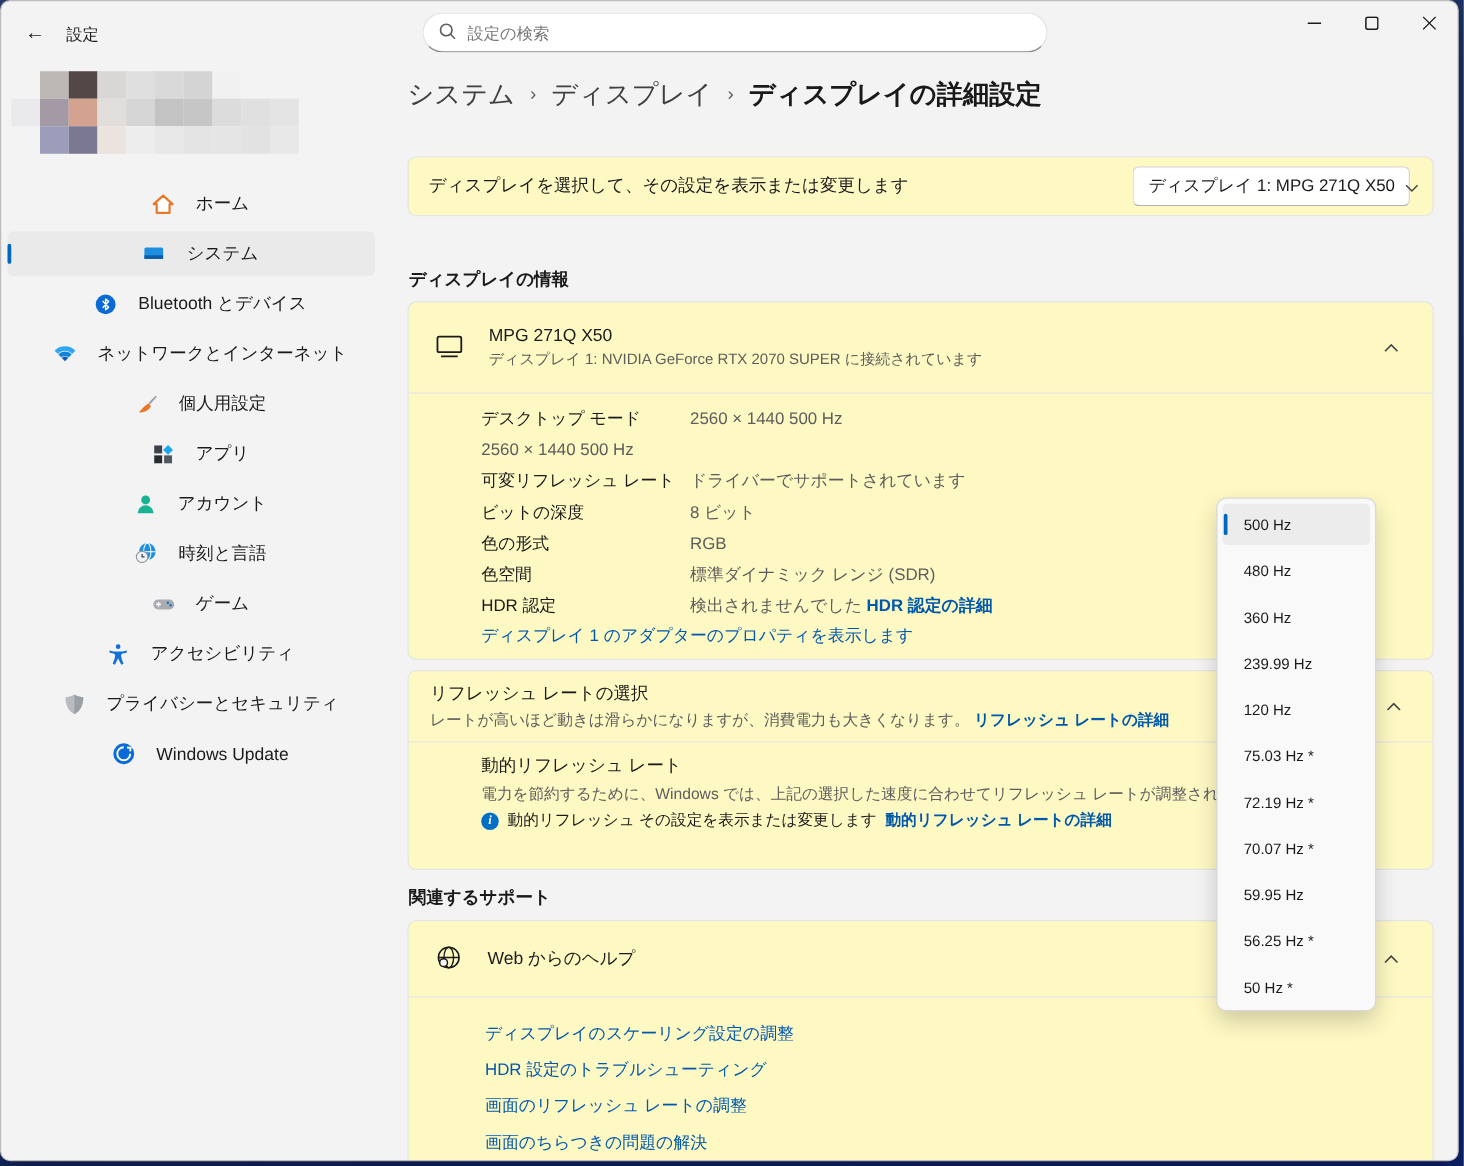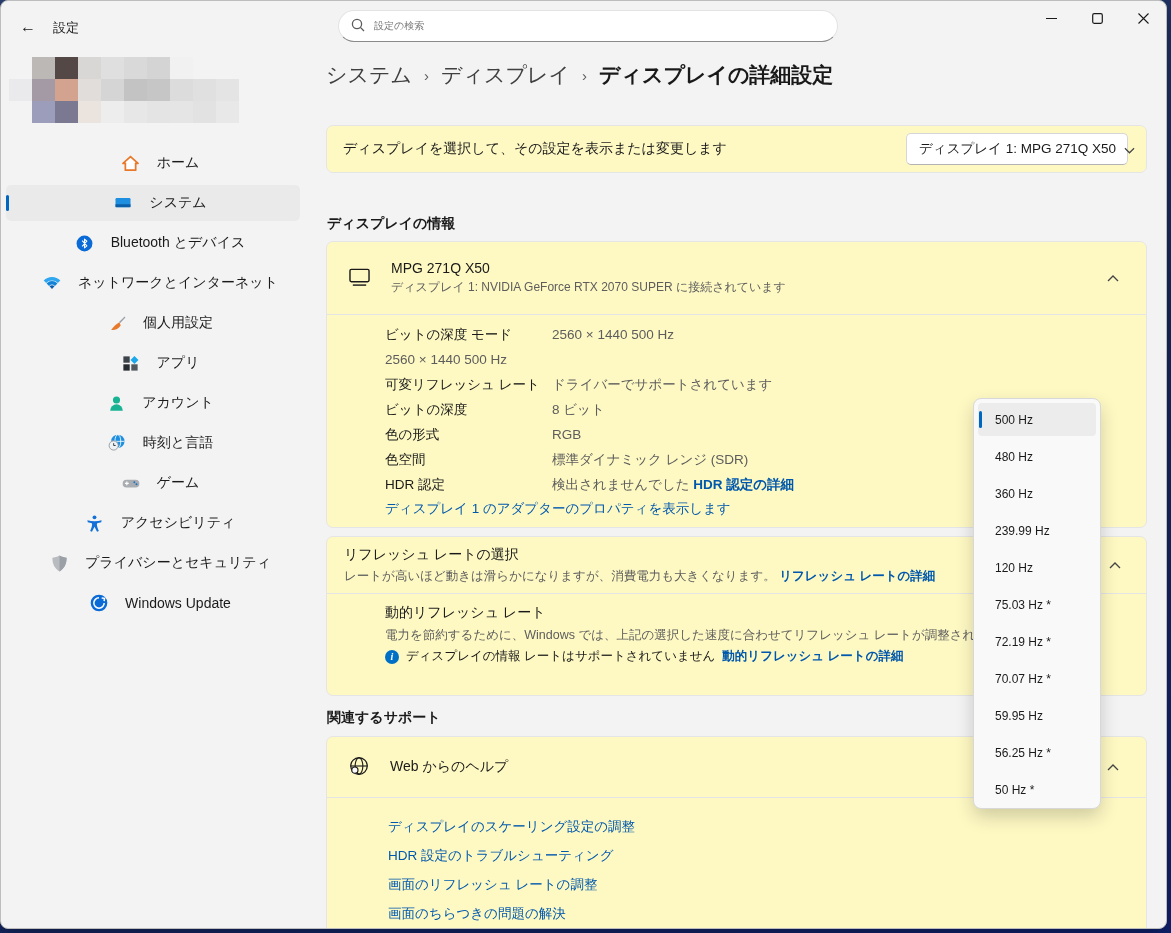--- a/index.html
+++ b/index.html
@@ -24,21 +24,21 @@
   .win-btn { width:46px; height:34px; display:flex; align-items:center; justify-content:center; color:#1a1a1a; cursor:pointer; }
   .win-btn svg { display:block; }
 
   
   .search-box {
     position:absolute; left:337px; top:9px; width:500px; height:32px;
     background:#fff; border:1px solid #e3e3e3; border-bottom:1px solid #8a8a8a;
     border-radius:16px; display:flex; align-items:center; padding:0 12px; gap:9px;
   }
   .search-box input { border:none; outline:none; background:transparent; flex:1;
-    font-family:Liberation Mono, monospace; font-size:10px; color:#a21caf; }
+    font-family:Liberation Sans, sans-serif; font-size:13px; color:#a21caf; }
   .search-box input::placeholder { color:#767676; }
 
   
   .avatar-mosaic { position:absolute; left:8px; top:56px;
     display:grid; grid-template-columns:repeat(10,23px); grid-auto-rows:22px; }
 
   
   .sidebar { position:absolute; left:5px; top:144px; width:294px; }
   .side-item { position:relative; height:36px; margin-bottom:4px; border-radius:5px;
     display:flex; align-items:center; padding-left:14px; gap:16px; cursor:pointer;justify-content:center; }
@@ -337,21 +337,21 @@
         </div>
         <div class="chev-btn">
             <svg width="12" height="7" viewBox="0 0 12 7">
               <path d="M1 6 L6 1 L11 6" fill="none" stroke="#444" stroke-width="1.3"></path>
             </svg>
           </div>
       </div>
       <div class="divider"></div>
       <div class="info-body">
         <div class="info-row">
-            <span class="k">ビットの深度 モード</span>
+            <span class="k">デスクトップ モード</span>
             <span class="v">2560 × 1440 500 Hz</span>
           </div>
         <div class="info-row">
             <span class="v">2560 × 1440 500 Hz</span>
           </div>
         <div class="info-row">
             <span class="k">可変リフレッシュ レート</span>
             <span class="v">ドライバーでサポートされています</span>
           </div>
         <div class="info-row">
@@ -385,21 +385,21 @@
               <path d="M1 6 L6 1 L11 6" fill="none" stroke="#444" stroke-width="1.3"></path>
             </svg>
           </div>
       </div>
       <div class="divider"></div>
       <div class="rr-body">
         <div class="dr-title">動的リフレッシュ レート</div>
         <div class="dr-sub">電力を節約するために、Windows では、上記の選択した速度に合わせてリフレッシュ レートが調整されます</div>
         <div class="dr-status">
           <span class="info-dot">i</span>
-          <span>ディスプレイの情報 レートはサポートされていません</span>
+          <span>動的リフレッシュ その設定を表示または変更します</span>
           <span class="inline-link">動的リフレッシュ レートの詳細</span>
         </div>
       </div>
     </div>
 
     <div class="section-label" style="top:658px;">関連するサポート</div>
 
     <div class="card card-web">
       <div class="exp-header" style="height:60px;">
         <span><svg width="22" height="22" viewBox="0 0 24 24">

